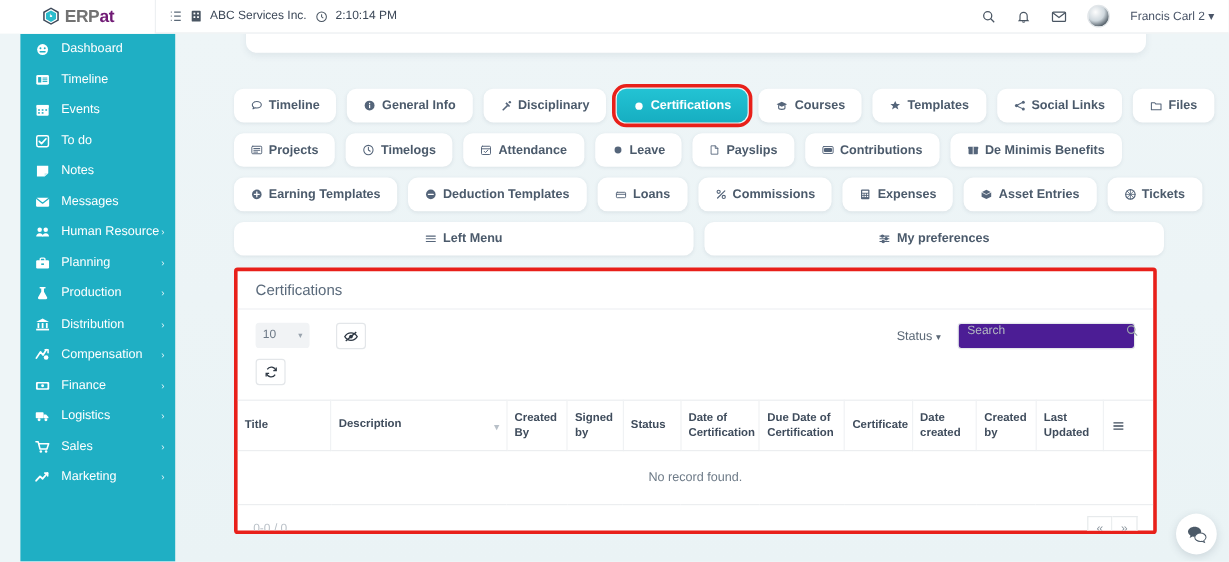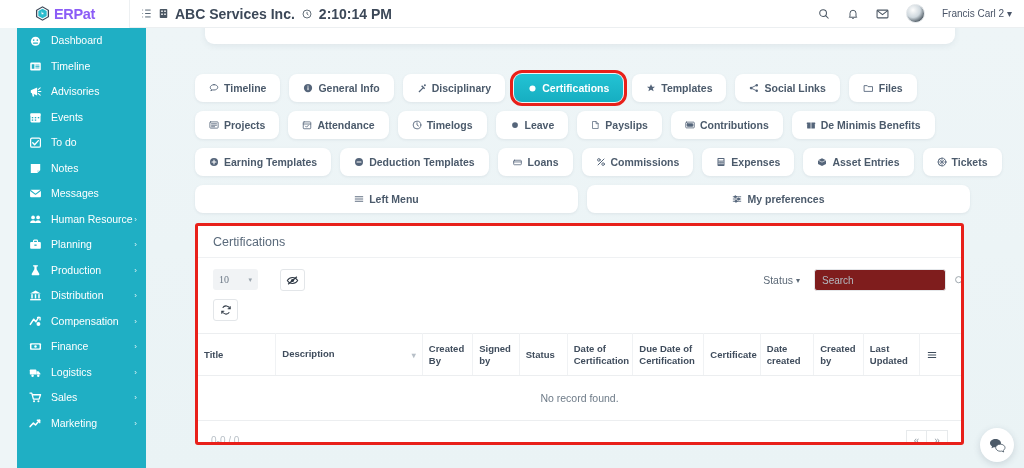--- a/index.html
+++ b/index.html
@@ -16,29 +16,29 @@
     position: absolute; top: 0; left: 0; width: 1024px; height: 28px;
     background: #ffffff; display: flex; align-items: center;
     border-bottom: 1px solid #eceff1; z-index: 30;
   }
   .logo-zone {
     width: 129px; height: 28px; display: flex; align-items: center;
     justify-content: center; gap: 3px; background: #ffffff;
   }
   .logo-mark { width: 17px; height: 17px; position: relative; flex: none; }
   .logo-text { font-size: 14.5px; font-weight: 800; letter-spacing: -0.3px; }
-  .logo-text .dark { color: #8b5cf6; }
-  .logo-text .teal { color: #8b5cf6; }
+  .logo-text .dark { color: #737373; }
+  .logo-text .teal { color: #701a75; }
 
   .topbar-left {
     display: flex; align-items: center; gap: 7px;
     padding-left: 11px; border-left: 1px solid #edf0f2; height: 28px;
   }
   .tb-ico { color: #5a6877; display: inline-flex; align-items: center; }
-  .tb-txt { font-size: 14px; color: #3c4858; font-weight: 700; }
+  .tb-txt { font-size: 10px; color: #3c4858; font-weight: 400; }
   .topbar-right {
     margin-left: auto; display: flex; align-items: center;
     gap: 17px; padding-right: 12px;
   }
   .avatar {
     width: 19px; height: 19px; border-radius: 50%;
     background: radial-gradient(circle at 35% 30%, #fdfdfd 0%, #cfd8de 45%, #5a656e 75%, #2b3238 100%);
     border: 1px solid #e2e6e9; flex: none;
   }
   .uname { font-size: 10px; color: #4a5568; }
@@ -103,42 +103,42 @@
     background: #ffffff; border-radius: 3px;
     border: 3px solid #e8201a;
     overflow: hidden;
   }
   .cert-head {
     height: 32px; display: flex; align-items: center;
     padding: 0 15px; font-size: 12.5px; color: #5a6a7b;
     border-bottom: 1px solid #eff1f3;
   }
   .toolbar { padding: 11px 15px 0 15px; position: relative; height: 75px; }
-  .tb-row1 { display: flex; align-items: flex-start; gap: 22px; font-family: Liberation Serif, serif; }
+  .tb-row1 { display: flex; align-items: flex-start; gap: 22px; }
   .pg-select {
     width: 45px; height: 21px; background: #f1f3f5; border-radius: 3px;
     display: flex; align-items: center; justify-content: space-between;
     padding: 0 6px; font-size: 10px; color: #6b7785;
   }
   .pg-select .caret { font-size: 7px; color: #99a3ad; }
   .icon-btn {
     width: 25px; height: 22px; border: 1px solid #e3e6e9; border-radius: 3px;
     background: #fff; display: inline-flex; align-items: center;
     justify-content: center; color: #3e4856;
   }
   .tb-row2 { margin-top: 8px; }
   .tb-right {
     position: absolute; right: 15px; top: 11px;
     display: flex; align-items: center; gap: 14px;
   }
   .status-btn { font-size: 10.5px; color: #5b6876; display: flex; align-items: center; gap: 3px; }
   .status-btn .caret { font-size: 8px; }
   .search-box {
-    width: 132px; height: 22px; border: 1px solid #e4e7ea; border-radius: 3px;
-    display: flex; align-items: center; padding: 0 7px; background: #7f1d1d;
+    width: 148px; height: 22px; border: 1px solid #e4e7ea; border-radius: 3px;
+    display: flex; align-items: flex-start; padding: 0 7px; background: #4c1d95;
   }
   .search-box input {
     border: 0; outline: 0; flex: 1; font-size: 10px; color: #8b959e;
     font-family: "Liberation Sans", sans-serif; background: transparent;
   }
   .search-box input::placeholder { color: #b3bac1; }
 
   
   table.cert-table { width: 100%; border-collapse: collapse; table-layout: fixed; }
   table.cert-table th {
@@ -266,30 +266,20 @@
             <rect x="1.5" y="3" width="13" height="10" rx="1.5" fill="#ffffff"></rect>
             <rect x="3.4" y="5.2" width="3.2" height="5.6" fill="#1fafc4"></rect>
             <path d="M8.4 6.2h4M8.4 8h4M8.4 9.8h4" stroke="#1fafc4" stroke-width="1"></path>
           </svg>
         </span>
         <span class="s-lbl">Timeline</span>
       </div>
       <div class="side-item">
         <span class="s-ico">
           <svg width="13" height="13" viewBox="0 0 16 16" fill="none" stroke="none" stroke-width="1.4" stroke-linecap="round" stroke-linejoin="round">
-            <path d="M2.2 6.4 10 3v10L2.2 9.6z" fill="#ffffff"></path>
-            <path d="M3.6 9.8 4.6 14H6.4l-.8-4.2z" fill="#ffffff"></path>
-            <path d="M11.2 5.6l2.6-2M11.6 8h3M11.2 10.4l2.6 2" stroke="#ffffff" stroke-width="1.3"></path>
-          </svg>
-        </span>
-        <span class="s-lbl">Advisories</span>
-      </div>
-      <div class="side-item">
-        <span class="s-ico">
-          <svg width="13" height="13" viewBox="0 0 16 16" fill="none" stroke="none" stroke-width="1.4" stroke-linecap="round" stroke-linejoin="round">
             <rect x="1.8" y="3" width="12.4" height="11" rx="1.3" fill="#ffffff"></rect>
             <rect x="1.8" y="3" width="12.4" height="3" fill="#ffffff"></rect>
             <rect x="3.4" y="7.4" width="1.8" height="1.6" fill="#1fafc4"></rect>
             <rect x="7.1" y="7.4" width="1.8" height="1.6" fill="#1fafc4"></rect>
             <rect x="10.8" y="7.4" width="1.8" height="1.6" fill="#1fafc4"></rect>
             <rect x="3.4" y="10.4" width="1.8" height="1.6" fill="#1fafc4"></rect>
             <rect x="7.1" y="10.4" width="1.8" height="1.6" fill="#1fafc4"></rect>
           </svg>
         </span>
         <span class="s-lbl">Events</span>
@@ -461,20 +451,29 @@
           <div class="tab active highlight-box">
             <span class="t-ico">
               <svg width="9" height="9" viewBox="0 0 16 16" fill="none" stroke="none" stroke-width="1.4" stroke-linecap="round" stroke-linejoin="round">
                 <circle cx="8" cy="8" r="5.4" fill="#ffffff"></circle>
               </svg>
             </span>
             <span>Certifications</span>
           </div>
           <div class="tab">
             <span class="t-ico">
+              <svg width="11" height="10" viewBox="0 0 16 16" fill="none" stroke="none" stroke-width="1.4" stroke-linecap="round" stroke-linejoin="round">
+                <path d="M8 3 15 6.2 8 9.4 1 6.2z" fill="#55657a"></path>
+                <path d="M3.8 7.8v3.4c0 .9 1.9 1.8 4.2 1.8s4.2-.9 4.2-1.8V7.8" stroke="#55657a" stroke-width="1.5"></path>
+              </svg>
+            </span>
+            <span>Courses</span>
+          </div>
+          <div class="tab">
+            <span class="t-ico">
               <svg width="10" height="10" viewBox="0 0 16 16" fill="none" stroke="none" stroke-width="1.4" stroke-linecap="round" stroke-linejoin="round">
                 <path d="M8 1.8 10 6h4.4l-3.5 2.8 1.3 4.4L8 10.6l-4.2 2.6 1.3-4.4L1.6 6H6z" fill="#55657a"></path>
               </svg>
             </span>
             <span>Templates</span>
           </div>
           <div class="tab">
             <span class="t-ico">
               <svg width="10" height="10" viewBox="0 0 16 16" fill="none" stroke="none" stroke-width="1.4" stroke-linecap="round" stroke-linejoin="round">
                 <circle cx="12.4" cy="3.6" r="2" fill="#55657a"></circle>
@@ -500,35 +499,35 @@
               <svg width="10" height="10" viewBox="0 0 16 16" fill="none" stroke="#55657a" stroke-width="1.4" stroke-linecap="round" stroke-linejoin="round">
                 <rect x="1.4" y="3" width="13.2" height="10" rx="1.2" stroke="#55657a" stroke-width="1.3"></rect>
                 <path d="M4 6h8M4 8.4h8M4 10.8h5" stroke="#55657a" stroke-width="1.3"></path>
               </svg>
             </span>
             <span>Projects</span>
           </div>
           <div class="tab">
             <span class="t-ico">
               <svg width="10" height="10" viewBox="0 0 16 16" fill="none" stroke="#55657a" stroke-width="1.4" stroke-linecap="round" stroke-linejoin="round">
+                <circle cx="8" cy="8" r="6.2" stroke="#55657a" stroke-width="1.4"></circle>
+                <path d="M8 4.4V8l2.4 1.7" stroke="#55657a" stroke-width="1.4"></path>
+              </svg>
+            </span>
+            <span>Timelogs</span>
+          </div>
+          <div class="tab">
+            <span class="t-ico">
+              <svg width="10" height="10" viewBox="0 0 16 16" fill="none" stroke="#55657a" stroke-width="1.4" stroke-linecap="round" stroke-linejoin="round">
                 <rect x="2" y="3" width="12" height="11" rx="1.3" stroke="#55657a" stroke-width="1.3"></rect>
                 <path d="M2 6.4h12" stroke="#55657a" stroke-width="1.3"></path>
                 <path d="M5.6 9.8l1.7 1.7 3.2-3.4" stroke="#55657a" stroke-width="1.3"></path>
               </svg>
             </span>
             <span>Attendance</span>
-          </div>
-          <div class="tab">
-            <span class="t-ico">
-              <svg width="10" height="10" viewBox="0 0 16 16" fill="none" stroke="#55657a" stroke-width="1.4" stroke-linecap="round" stroke-linejoin="round">
-                <circle cx="8" cy="8" r="6.2" stroke="#55657a" stroke-width="1.4"></circle>
-                <path d="M8 4.4V8l2.4 1.7" stroke="#55657a" stroke-width="1.4"></path>
-              </svg>
-            </span>
-            <span>Timelogs</span>
           </div>
           <div class="tab">
             <span class="t-ico">
               <svg width="10" height="10" viewBox="0 0 16 16" fill="none" stroke="none" stroke-width="1.4" stroke-linecap="round" stroke-linejoin="round">
                 <circle cx="8" cy="8" r="4.6" fill="#55657a"></circle>
               </svg>
             </span>
             <span>Leave</span>
           </div>
           <div class="tab">

